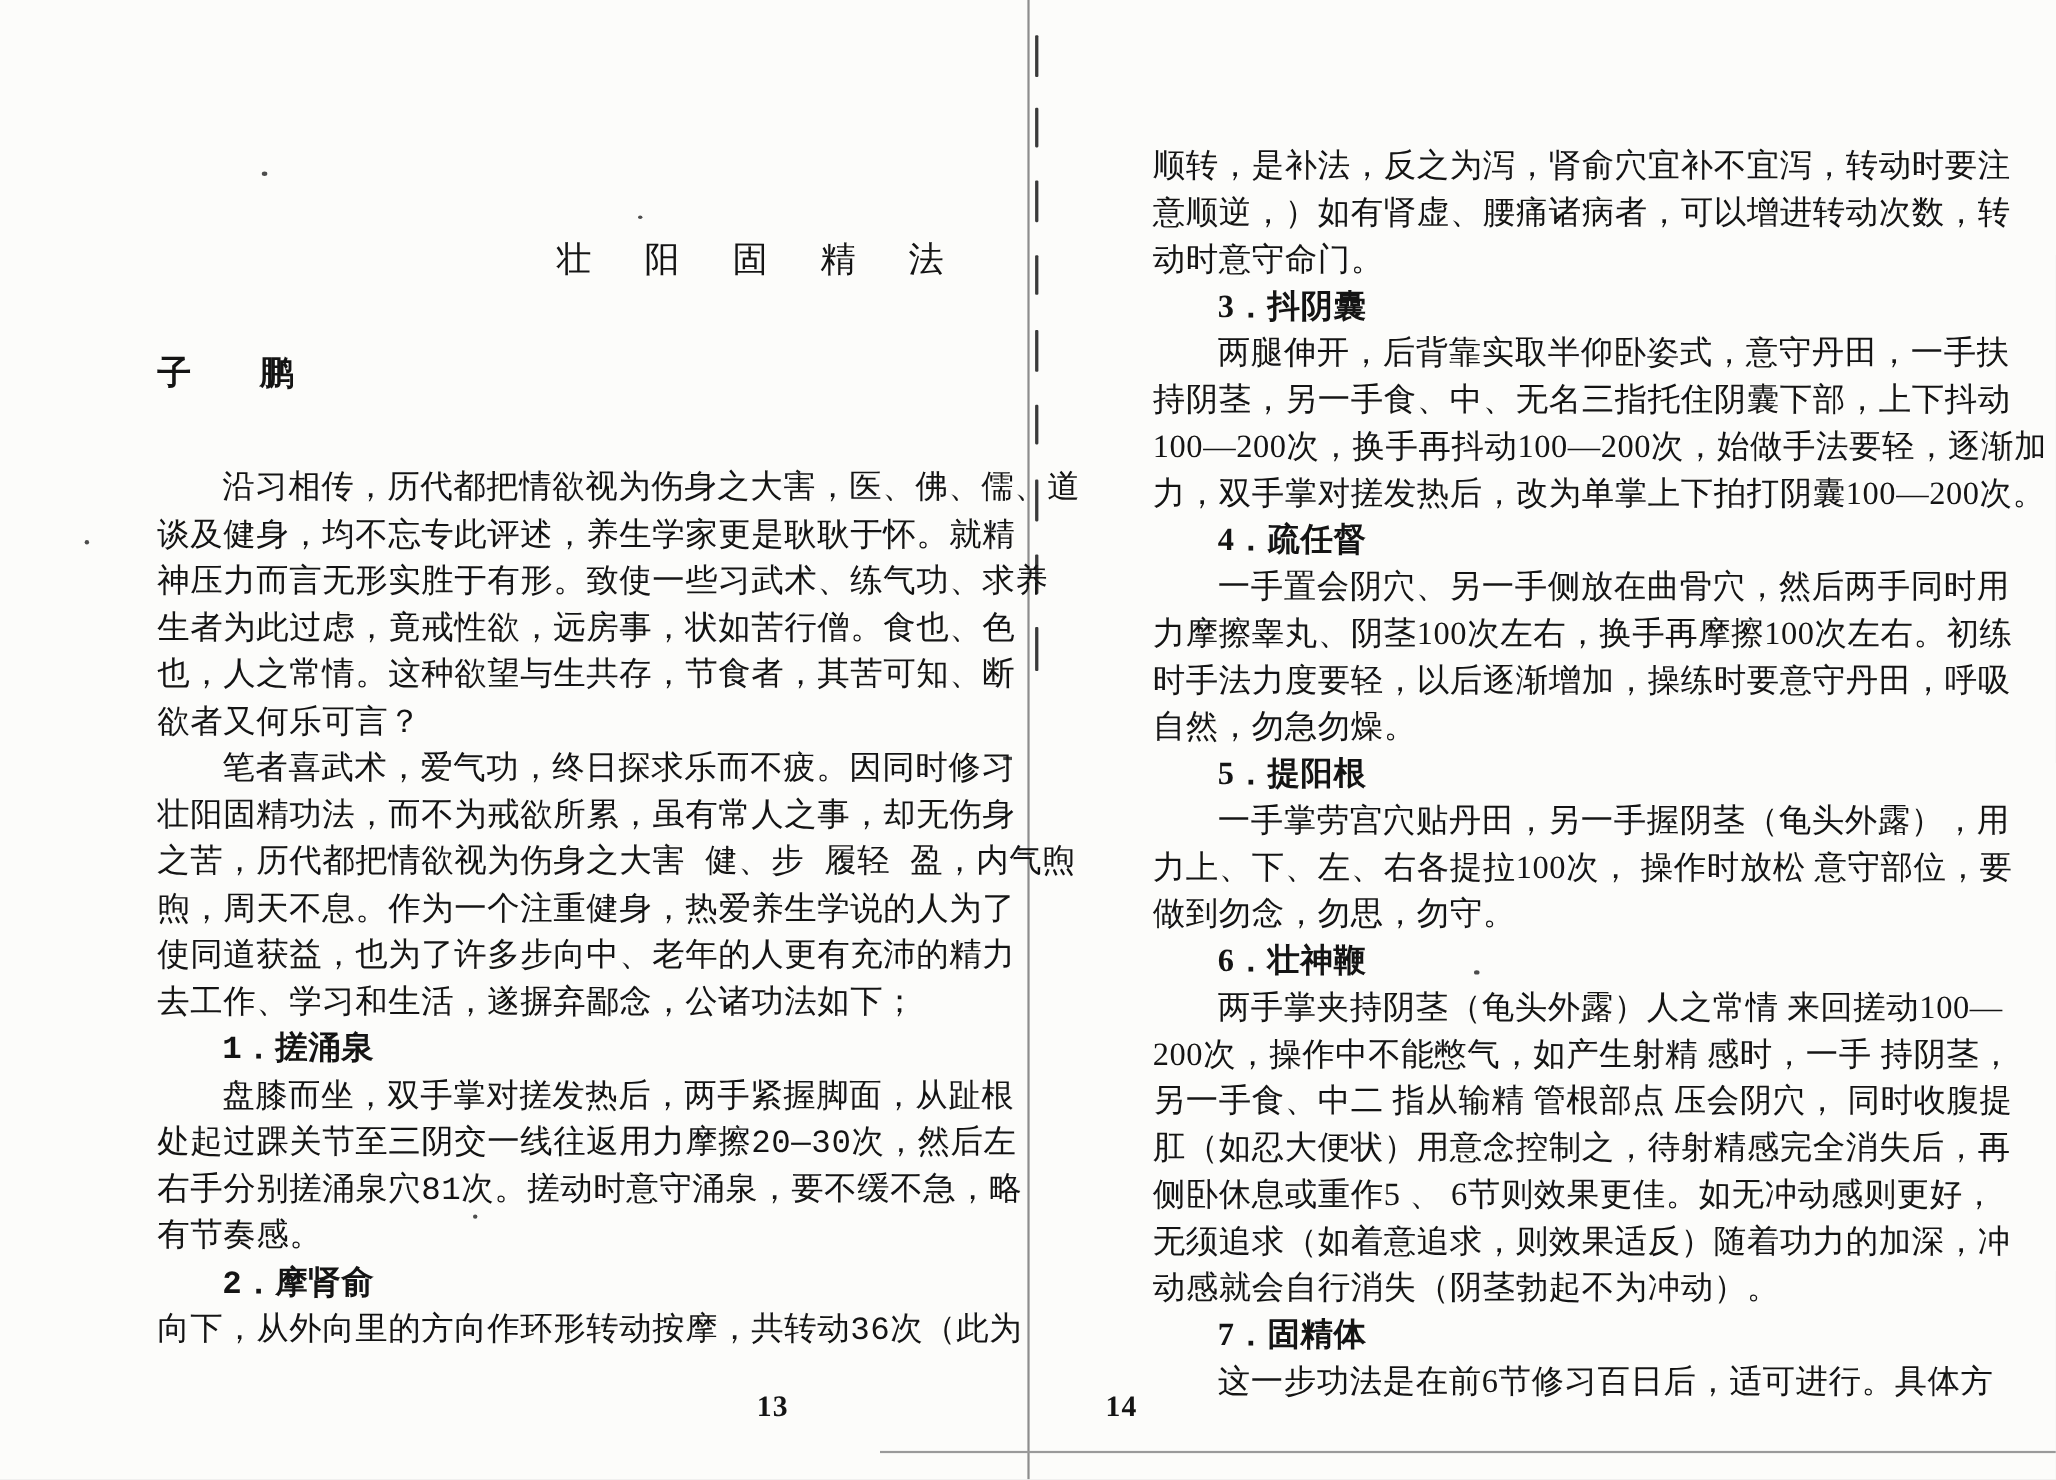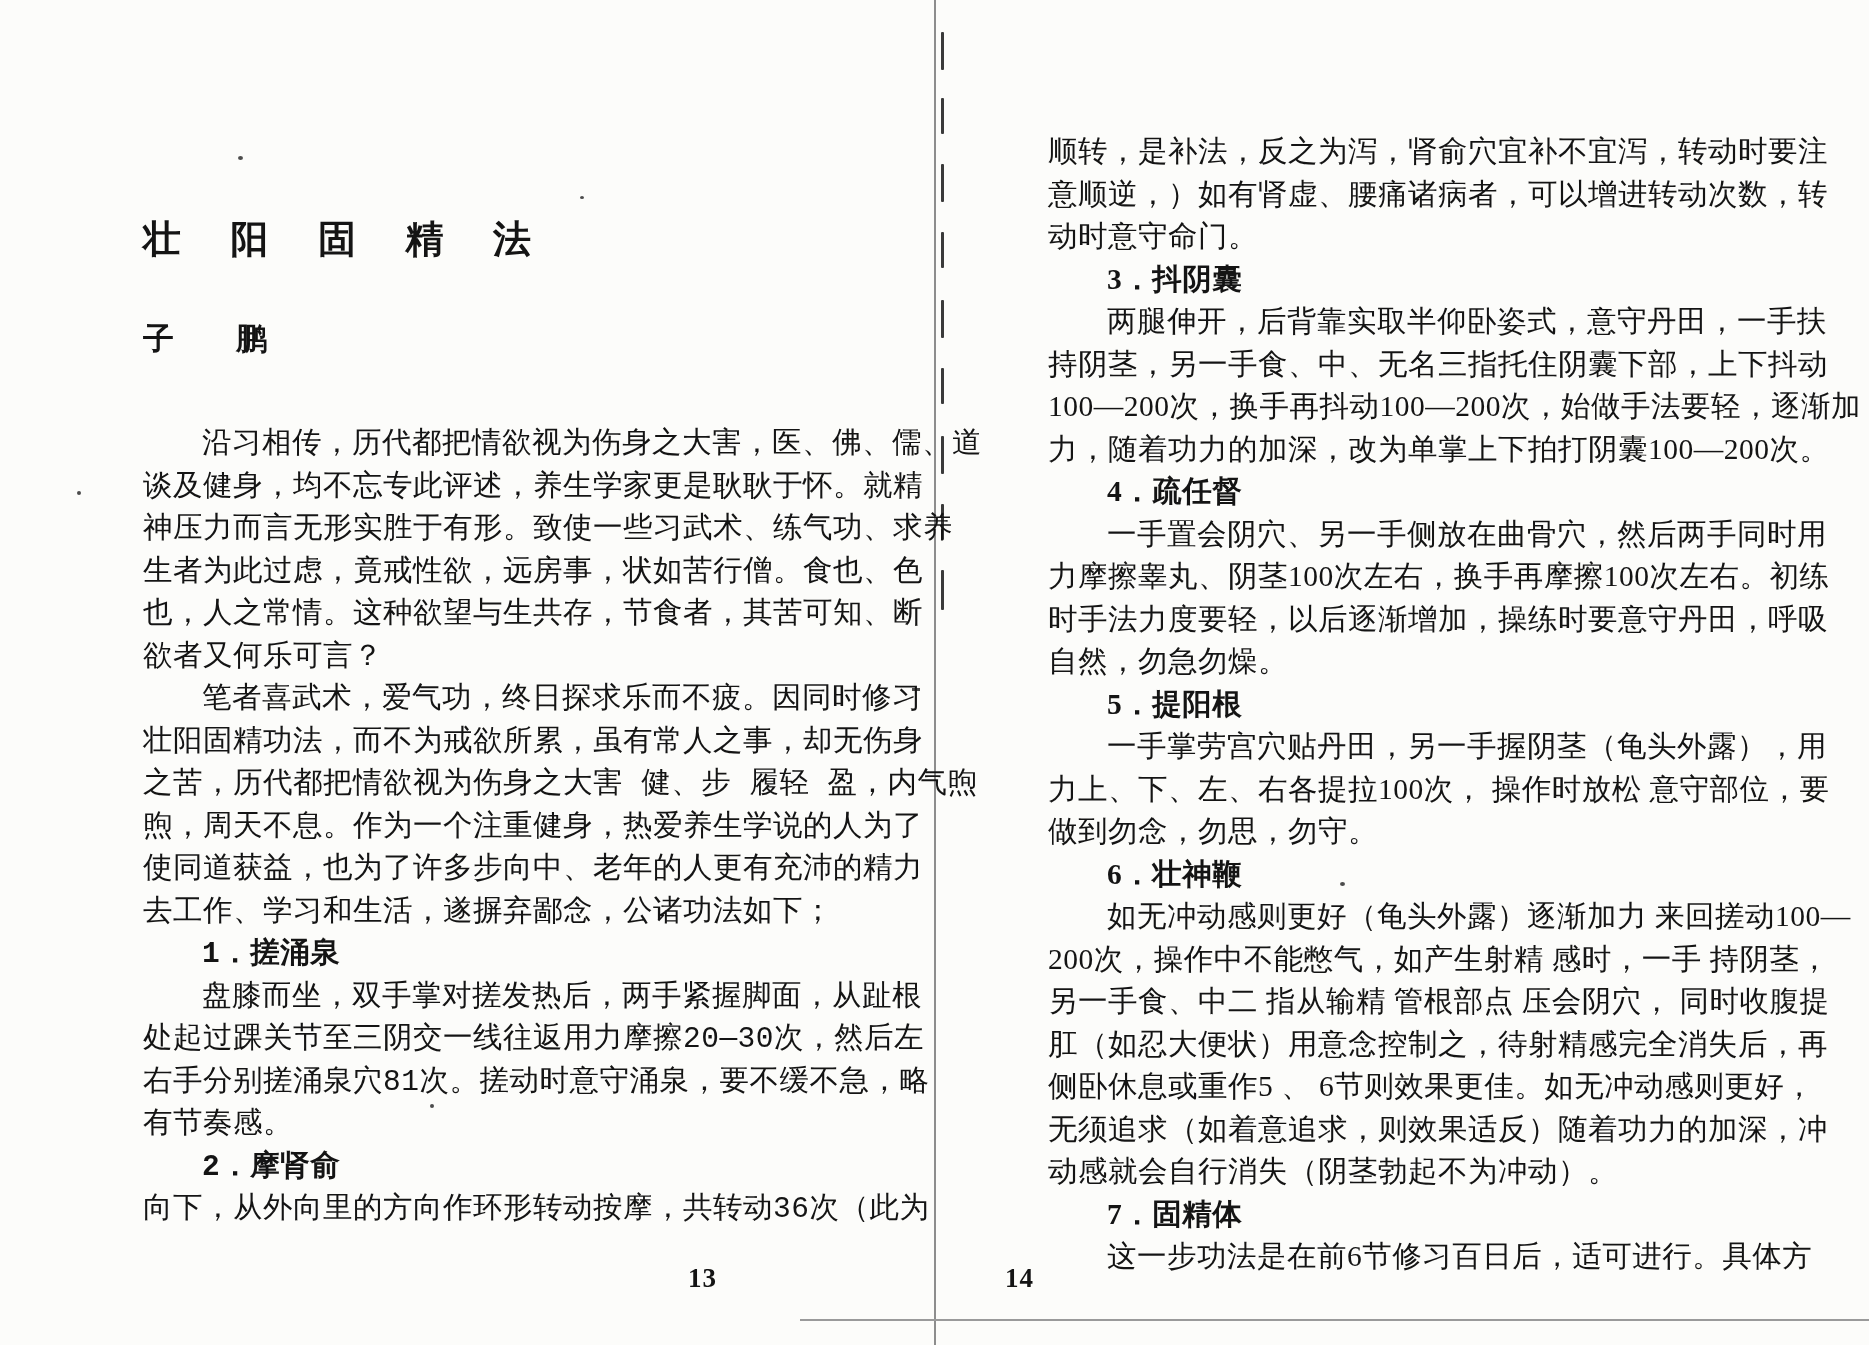--- a/index.html
+++ b/index.html
@@ -5,21 +5,21 @@
   html,body { margin:0; padding:0; background:#e8e8e6; }
   .canvas {
     position:relative; width:1869px; height:1345px;
     background:#fcfcfa; overflow:hidden;
     font-family:"Liberation Serif","DejaVu Serif",serif;
     color:#141414;
   }
   .page { position:absolute; }
   .title {
     position:absolute; left:143px; top:214px; width:735px;
-    text-align:left; font-size:38px; font-weight:bold;
+    text-align:right; font-size:32px; font-weight:normal;
     letter-spacing:20px; white-space:pre;
   }
   .author {
     position:absolute; left:143px; top:318px; width:735px;
     font-size:31px; font-weight:bold; white-space:pre;
   }
   .body-block { position:absolute; }
   .lb { left:143px; top:423px; width:760px;font-family:Liberation Mono, monospace; }
   .rb { left:1048px; top:130px; width:760px; }
   .ln {
@@ -100,32 +100,32 @@
 
   <div class="page">
     <div class="body-block rb">
       <div class="ln">顺转，是补法，反之为泻，肾俞穴宜补不宜泻，转动时要注</div>
       <div class="ln">意顺逆，）如有肾虚、腰痛诸病者，可以增进转动次数，转</div>
       <div class="ln">动时意守命门。</div>
       <div class="ln ind sec">3．抖阴囊</div>
       <div class="ln ind">两腿伸开，后背靠实取半仰卧姿式，意守丹田，一手扶</div>
       <div class="ln">持阴茎，另一手食、中、无名三指托住阴囊下部，上下抖动</div>
       <div class="ln">100—200次，换手再抖动100—200次，始做手法要轻，逐渐加</div>
-      <div class="ln">力，随着功力的加深，改为单掌上下拍打阴囊100—200次。</div>
+      <div class="ln">力，双手掌对搓发热后，改为单掌上下拍打阴囊100—200次。</div>
       <div class="ln ind sec">4．疏任督</div>
       <div class="ln ind">一手置会阴穴、另一手侧放在曲骨穴，然后两手同时用</div>
       <div class="ln">力摩擦睾丸、阴茎100次左右，换手再摩擦100次左右。初练</div>
       <div class="ln">时手法力度要轻，以后逐渐增加，操练时要意守丹田，呼吸</div>
       <div class="ln">自然，勿急勿燥。</div>
       <div class="ln ind sec">5．提阳根</div>
       <div class="ln ind">一手掌劳宫穴贴丹田，另一手握阴茎（龟头外露），用</div>
       <div class="ln">力上、下、左、右各提拉100次， 操作时放松 意守部位，要</div>
       <div class="ln">做到勿念，勿思，勿守。</div>
       <div class="ln ind sec">6．壮神鞭</div>
-      <div class="ln ind">如无冲动感则更好（龟头外露）逐渐加力 来回搓动100—</div>
+      <div class="ln ind">两手掌夹持阴茎（龟头外露）人之常情 来回搓动100—</div>
       <div class="ln">200次，操作中不能憋气，如产生射精 感时，一手 持阴茎，</div>
       <div class="ln">另一手食、中二 指从输精 管根部点 压会阴穴， 同时收腹提</div>
       <div class="ln">肛（如忍大便状）用意念控制之，待射精感完全消失后，再</div>
       <div class="ln">侧卧休息或重作5 、 6节则效果更佳。如无冲动感则更好，</div>
       <div class="ln">无须追求（如着意追求，则效果适反）随着功力的加深，冲</div>
       <div class="ln">动感就会自行消失（阴茎勃起不为冲动）。</div>
       <div class="ln ind sec">7．固精体</div>
       <div class="ln ind">这一步功法是在前6节修习百日后，适可进行。具体方</div>
     </div>
     <div class="pagenum pn-right">14</div>

